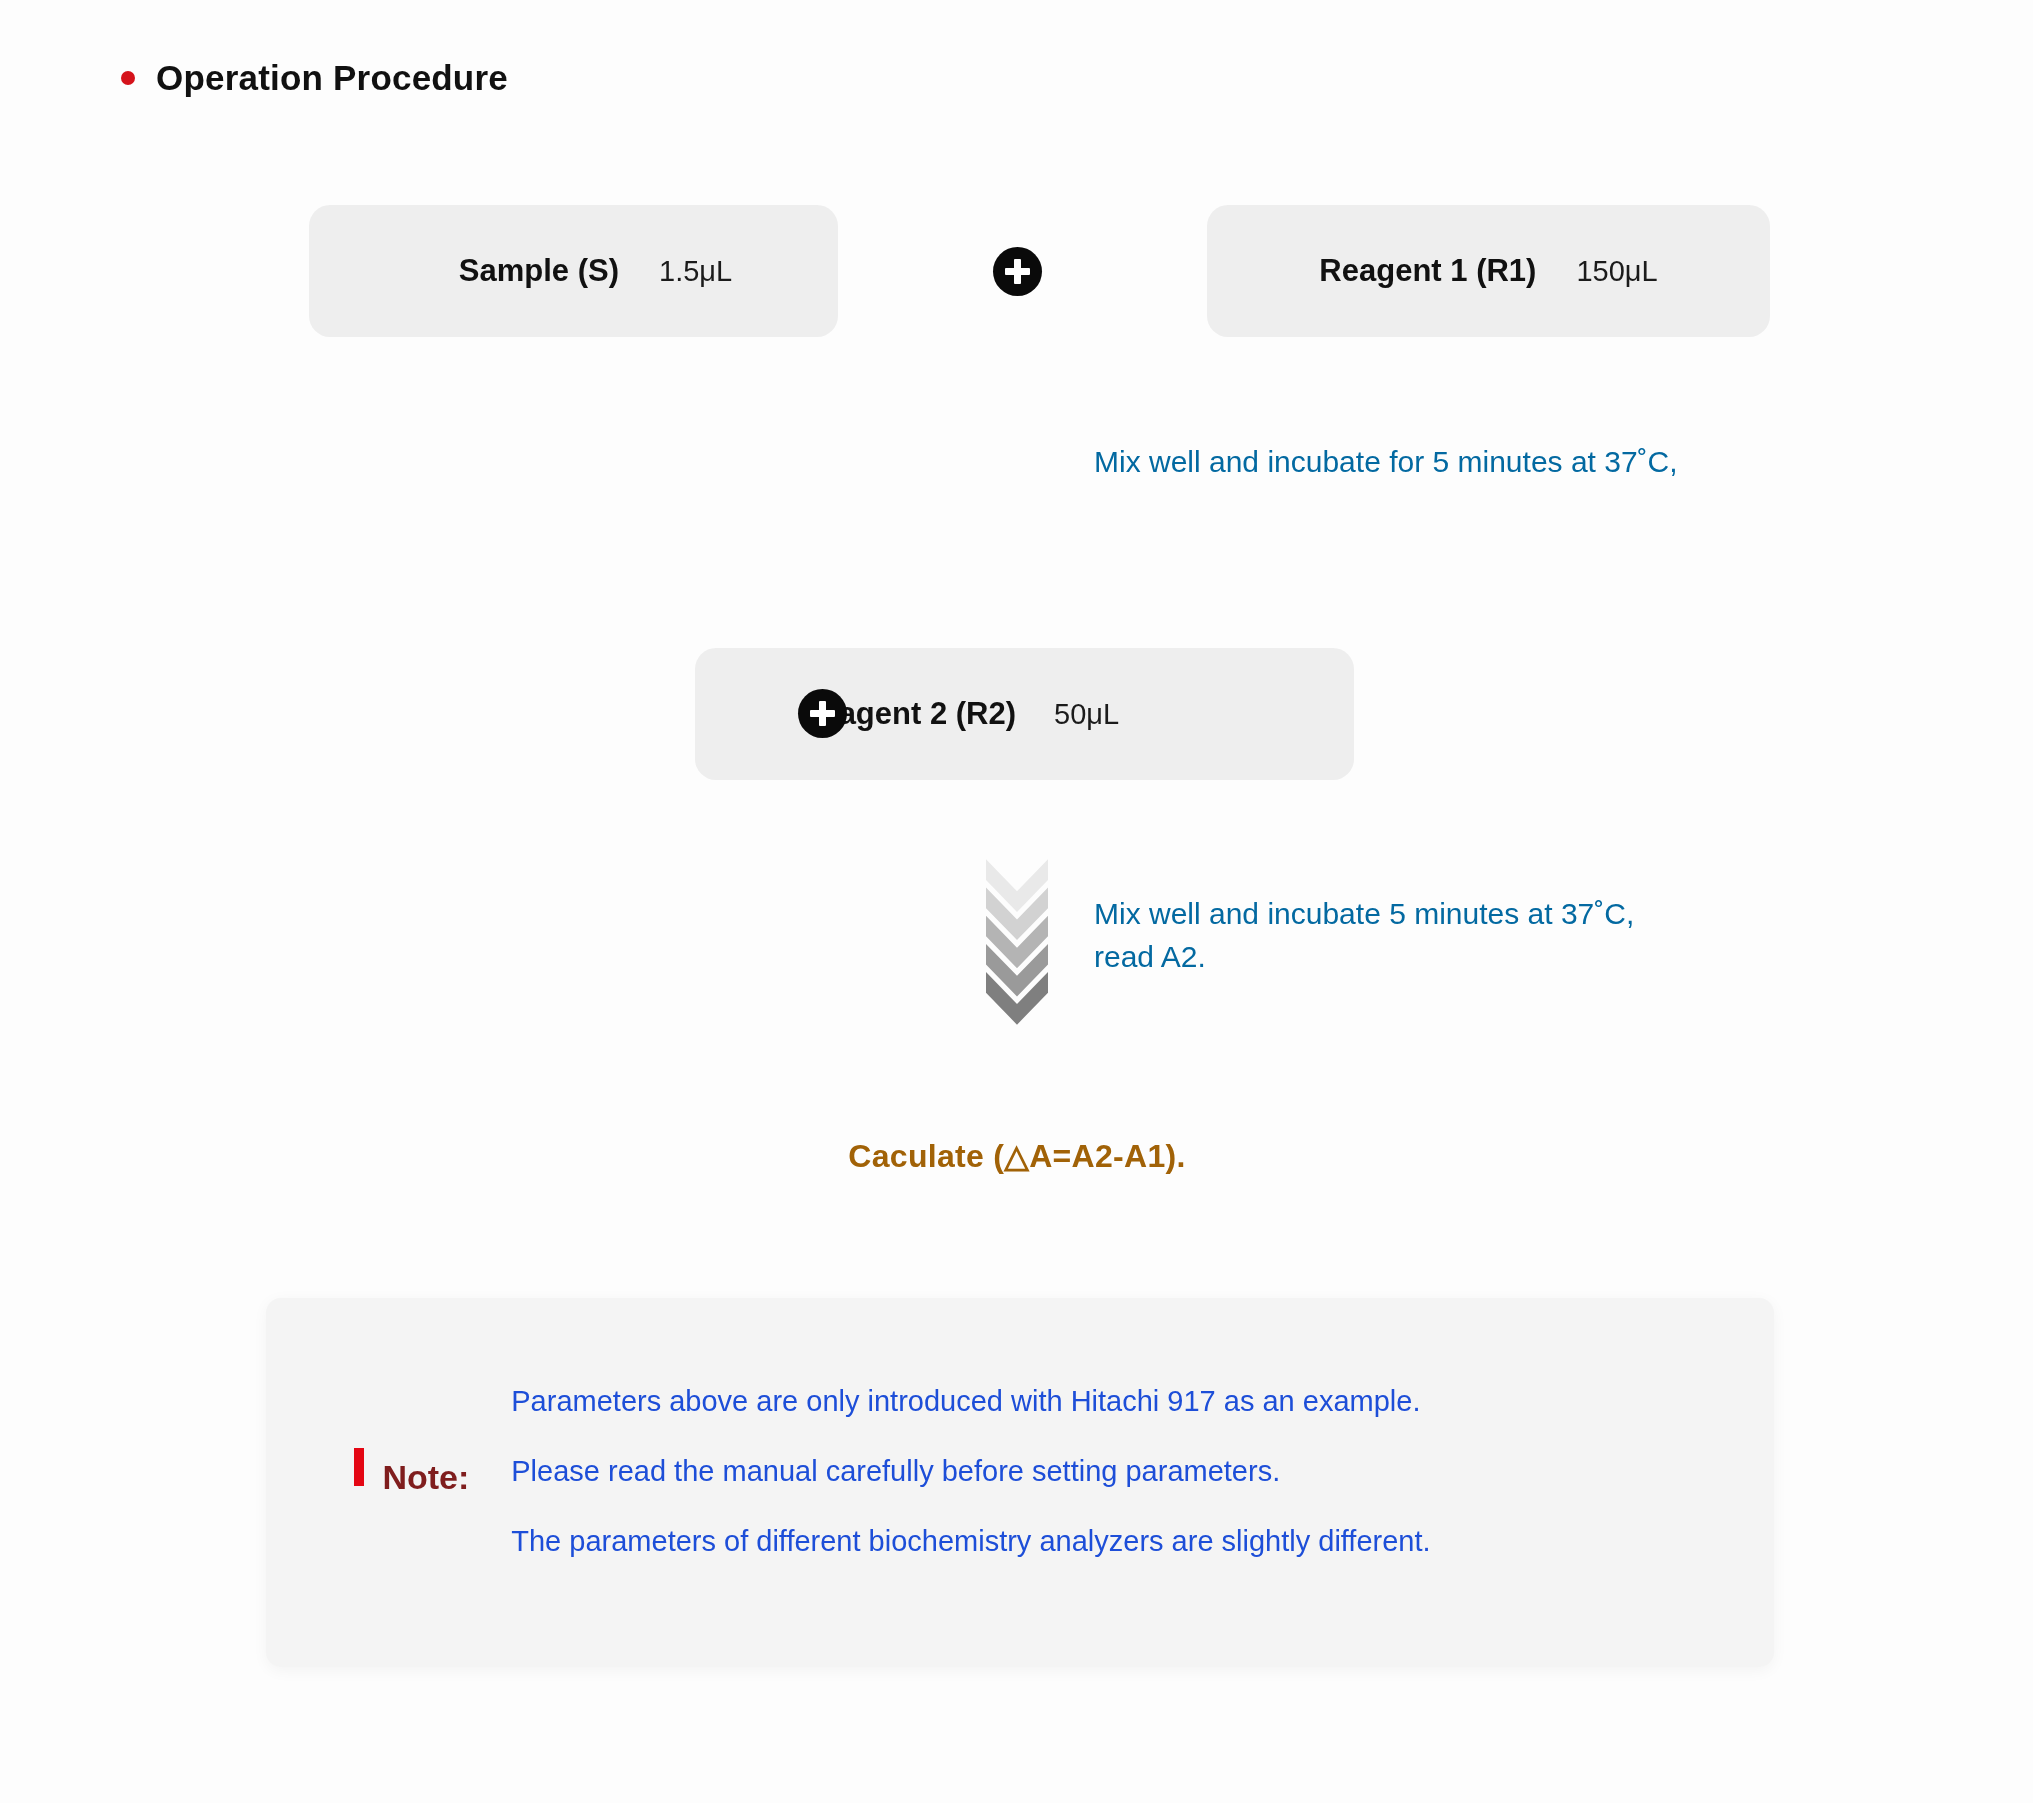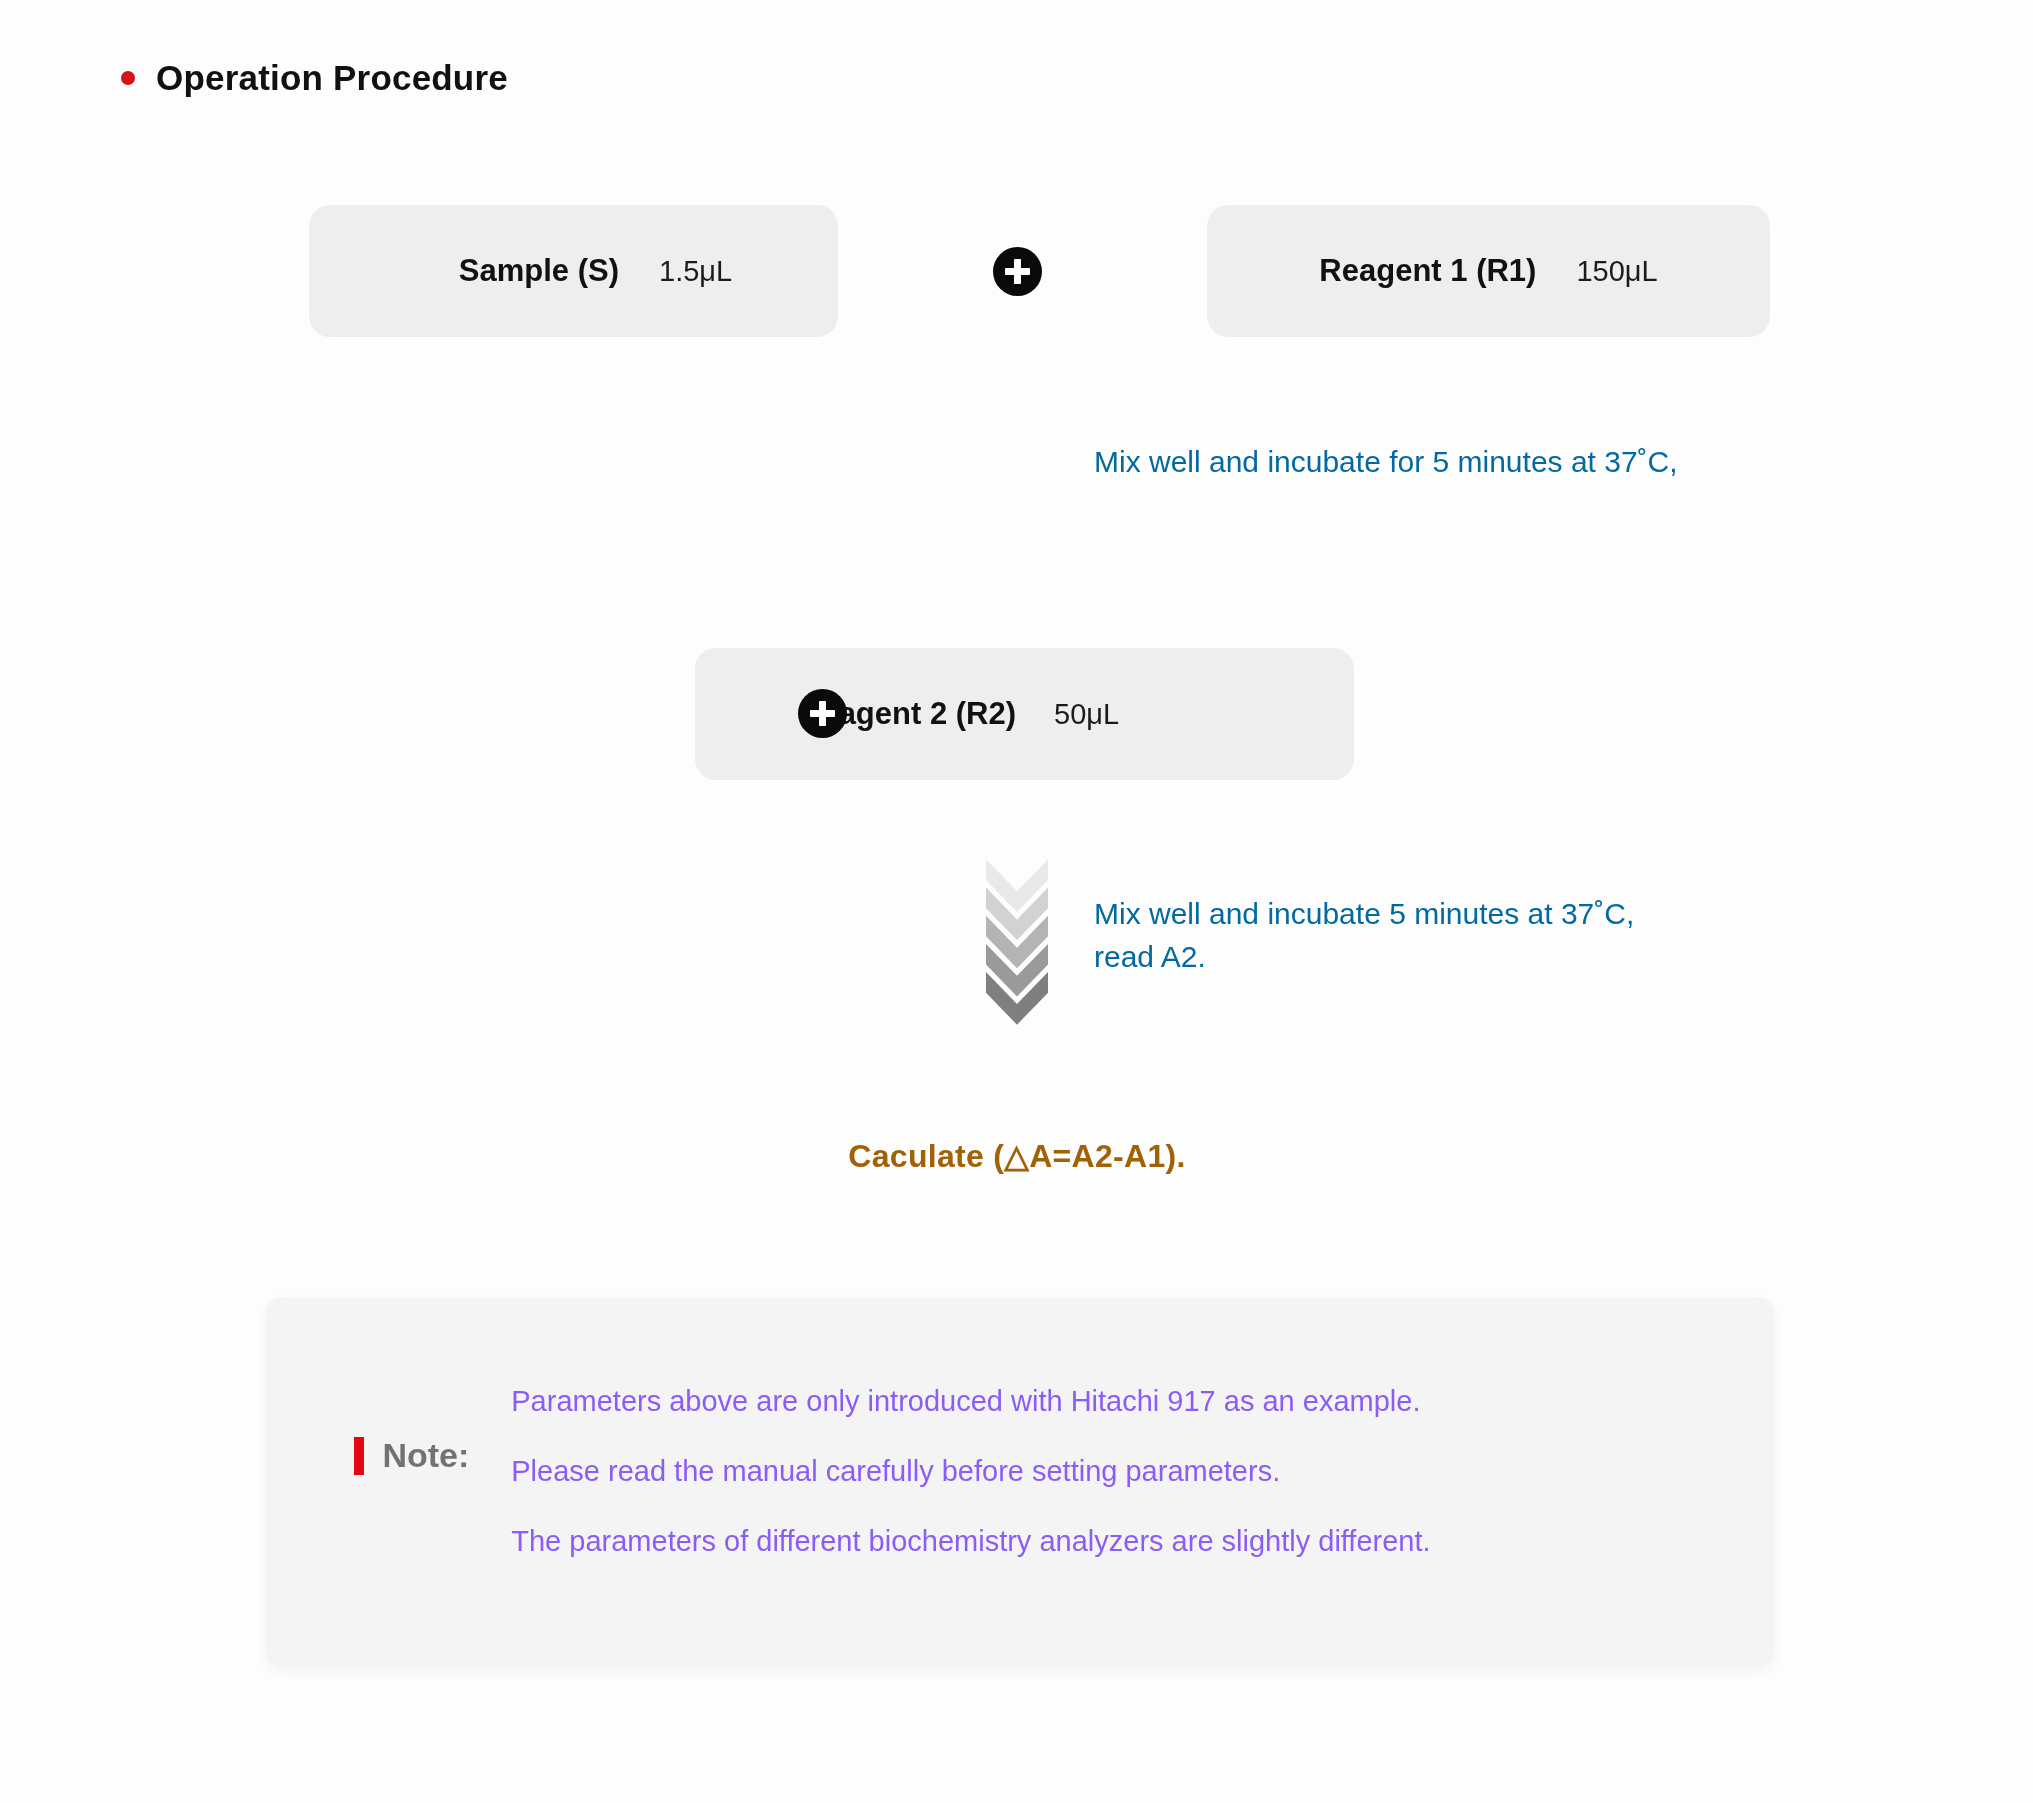--- a/index.html
+++ b/index.html
@@ -194,30 +194,31 @@
   }
   .note-bar {
     width: 10.4px;
     height: 38px;
     background: #e40613;
     flex: none;
   }
   .note-label {
     font-size: 34px;
     font-weight: bold;
-    color: #737373;
-    white-space: nowrap;
+    color: #7f1d1d;
+    white-space: nowrap;
+    margin-top: 22px;
   }
   .note-lines {
     margin-left: 42px;
     padding-top: 5.6px;
   }
   .note-line {
     font-size: 29px;
-    color: #8b5cf6;
+    color: #1d4ed8;
     line-height: 1.0;
     margin-bottom: 41px;
     white-space: nowrap;
   }
   .note-line:last-child { margin-bottom: 0; }
 </style>
 </head>
 <body>
 
 <div class="heading">

